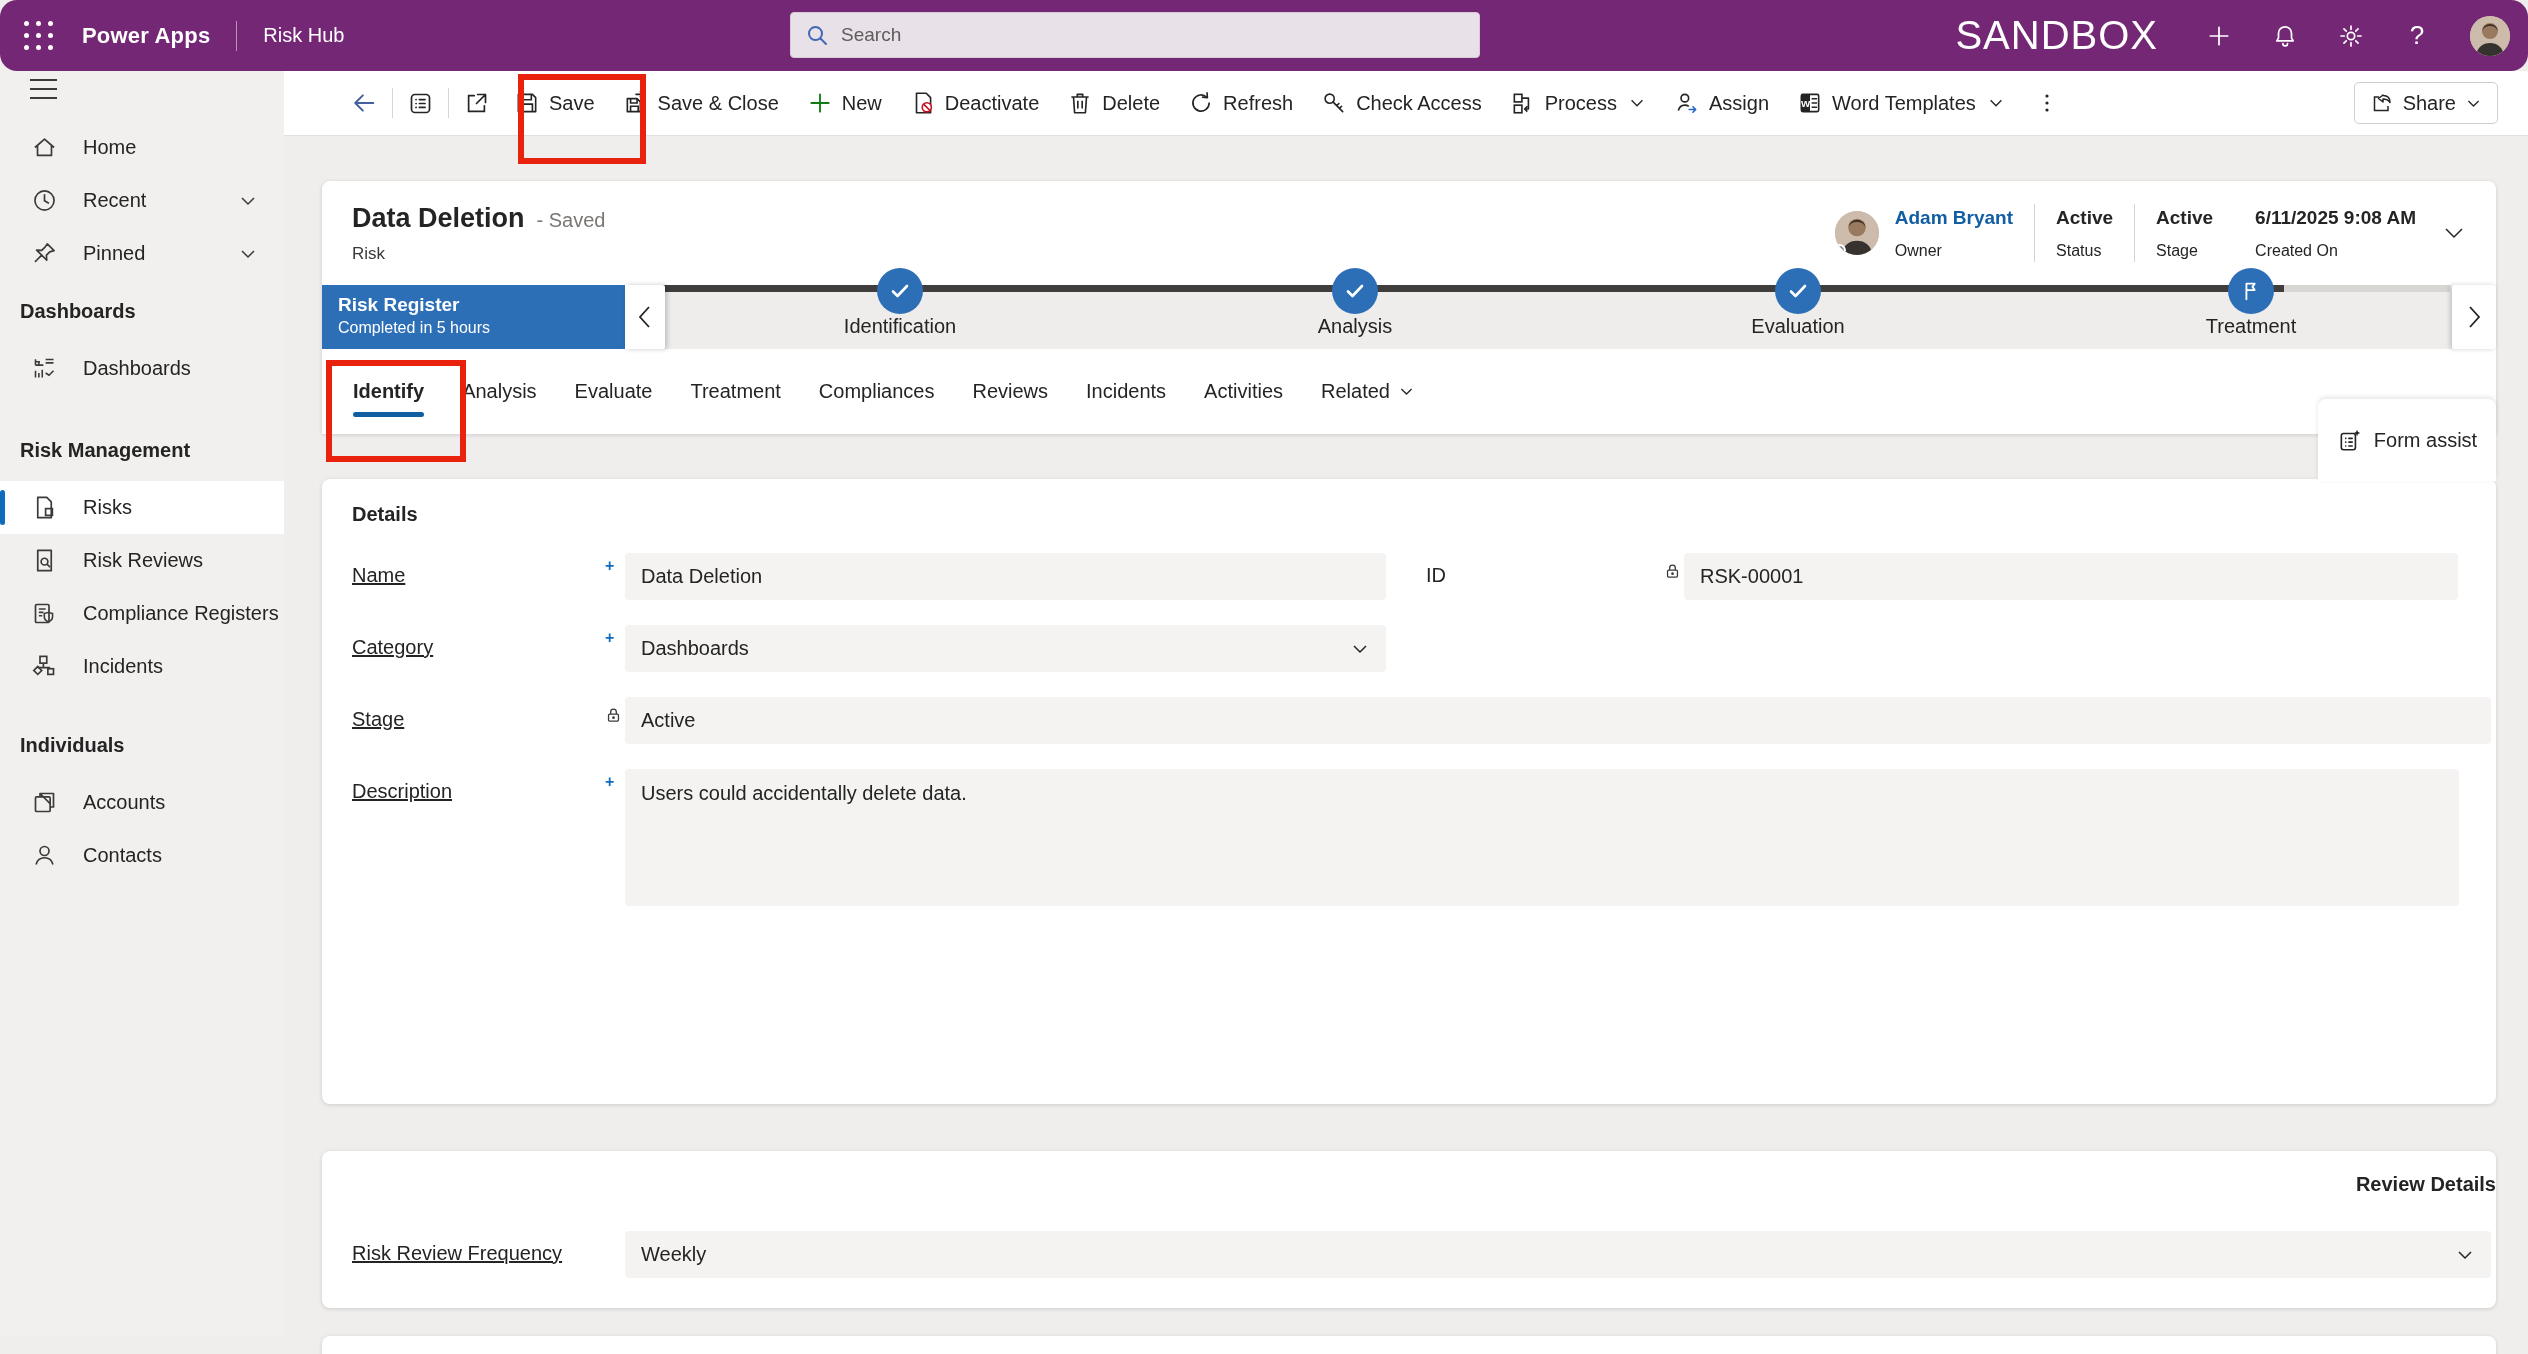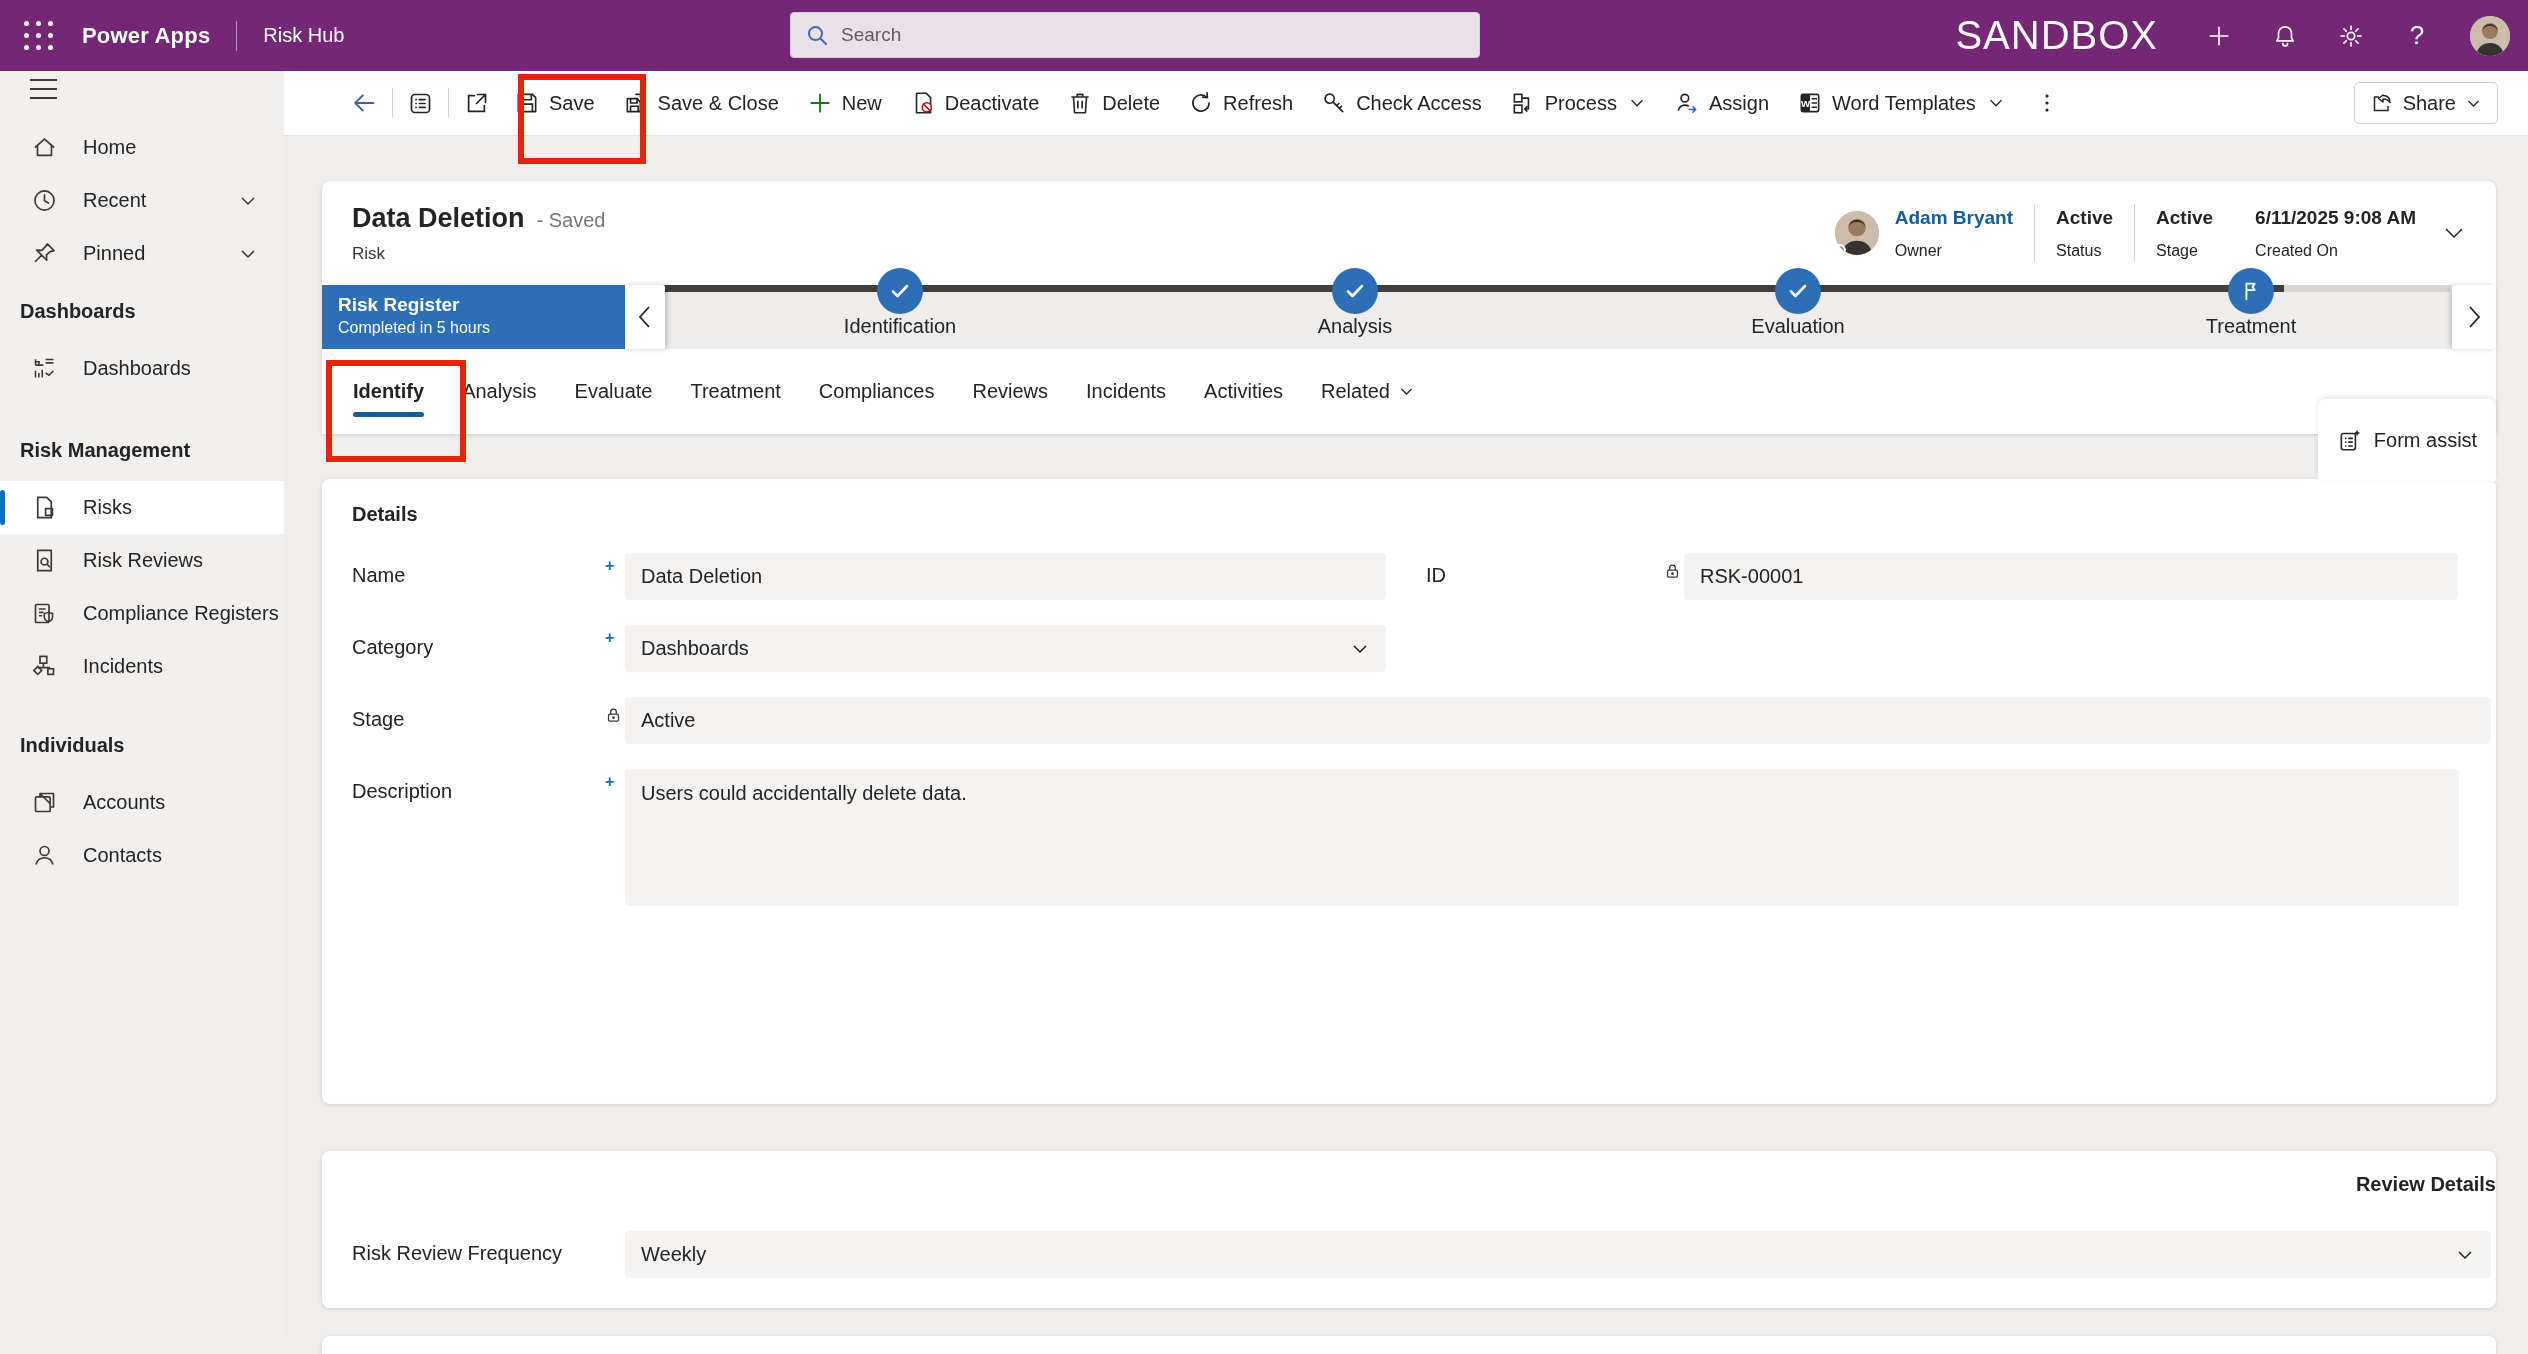--- a/index.html
+++ b/index.html
@@ -5,21 +5,21 @@
   * { box-sizing: border-box; margin: 0; padding: 0; }
   html,body { width:2528px; height:1354px; }
   body {
     font-family: "Liberation Sans", sans-serif;
     background:#efeeec; overflow:hidden; position:relative; color:#242424;
   }
   svg { display:block; }
 
   
   .topbar { position:absolute; left:0; top:0; width:2528px; height:71px;
-    background:#742774; display:flex; align-items:center; z-index:20; color:#fff; }
+    background:#742774; display:flex; align-items:center; z-index:20; color:#fff;border-radius:17px; }
   .waffle { width:30px; height:30px; margin-left:24px; display:grid;
     grid-template-columns:repeat(3,1fr); gap:6px; cursor:pointer; }
   .waffle i { width:5px; height:5px; background:#fff; border-radius:50%; }
   .app-title { font-size:22px; font-weight:bold; margin-left:28px; letter-spacing:.2px; }
   .top-divider { width:1px; height:30px; background:rgba(255,255,255,.5); margin:0 26px; }
   .app-area { font-size:20px; }
   .searchbox { position:absolute; left:790px; top:12px; width:690px; height:46px;
     background:#e9e1e8; border-radius:4px; display:flex; align-items:center;
     padding-left:14px; gap:12px; border:1px solid #d8cbd6; }
   .searchbox input { border:none; outline:none; background:transparent; font-size:19px;
@@ -122,21 +122,21 @@
   .form-assist { position:absolute; left:2034px; top:262px; width:178px; height:82px; background:#fff;
     border-radius:8px 8px 0 0; box-shadow:0 -2px 5px rgba(0,0,0,.10); z-index:4;
     display:flex; align-items:center; justify-content:center; gap:11px; font-size:20px; cursor:pointer; }
 
   
   .section-heading { font-size:20px; font-weight:bold; color:#242424; }
   .card2 .section-heading { margin:24px 0 0 30px; }
   .card3 .section-heading { margin:22px 0 0 30px;text-align:right; }
   .form-grid { margin-top:27px; padding-left:30px; }
   .frow { display:flex; align-items:flex-start; margin-bottom:25px; }
-  .flabel { width:253px; font-size:20px; color:#242424; padding-top:11px; }
+  .flabel { width:253px; font-size:20px; color:#242424; padding-top:11px;text-decoration:underline; }
   .flabel2 { width:238px; font-size:20px; color:#242424; padding-top:11px; }
   .fmark { width:20px; padding-top:4px; font-size:16px; color:#0f6cbd; font-weight:bold; }
   .fmark svg { margin-top:6px; }
   .finput { background:#f4f3f2; border-radius:4px; height:47px; line-height:47px;
     font-size:20px; color:#242424; padding:0 16px; cursor:text; overflow:hidden; white-space:nowrap; }
   .fselect { position:relative; cursor:pointer; }
   .fselect .selchev { position:absolute; right:16px; top:14px; }
   .ftext { background:#f4f3f2; border-radius:4px; height:137px; font-size:20px; color:#242424;
     padding:13px 16px; cursor:text; }
   .w-left { width:761px; }

